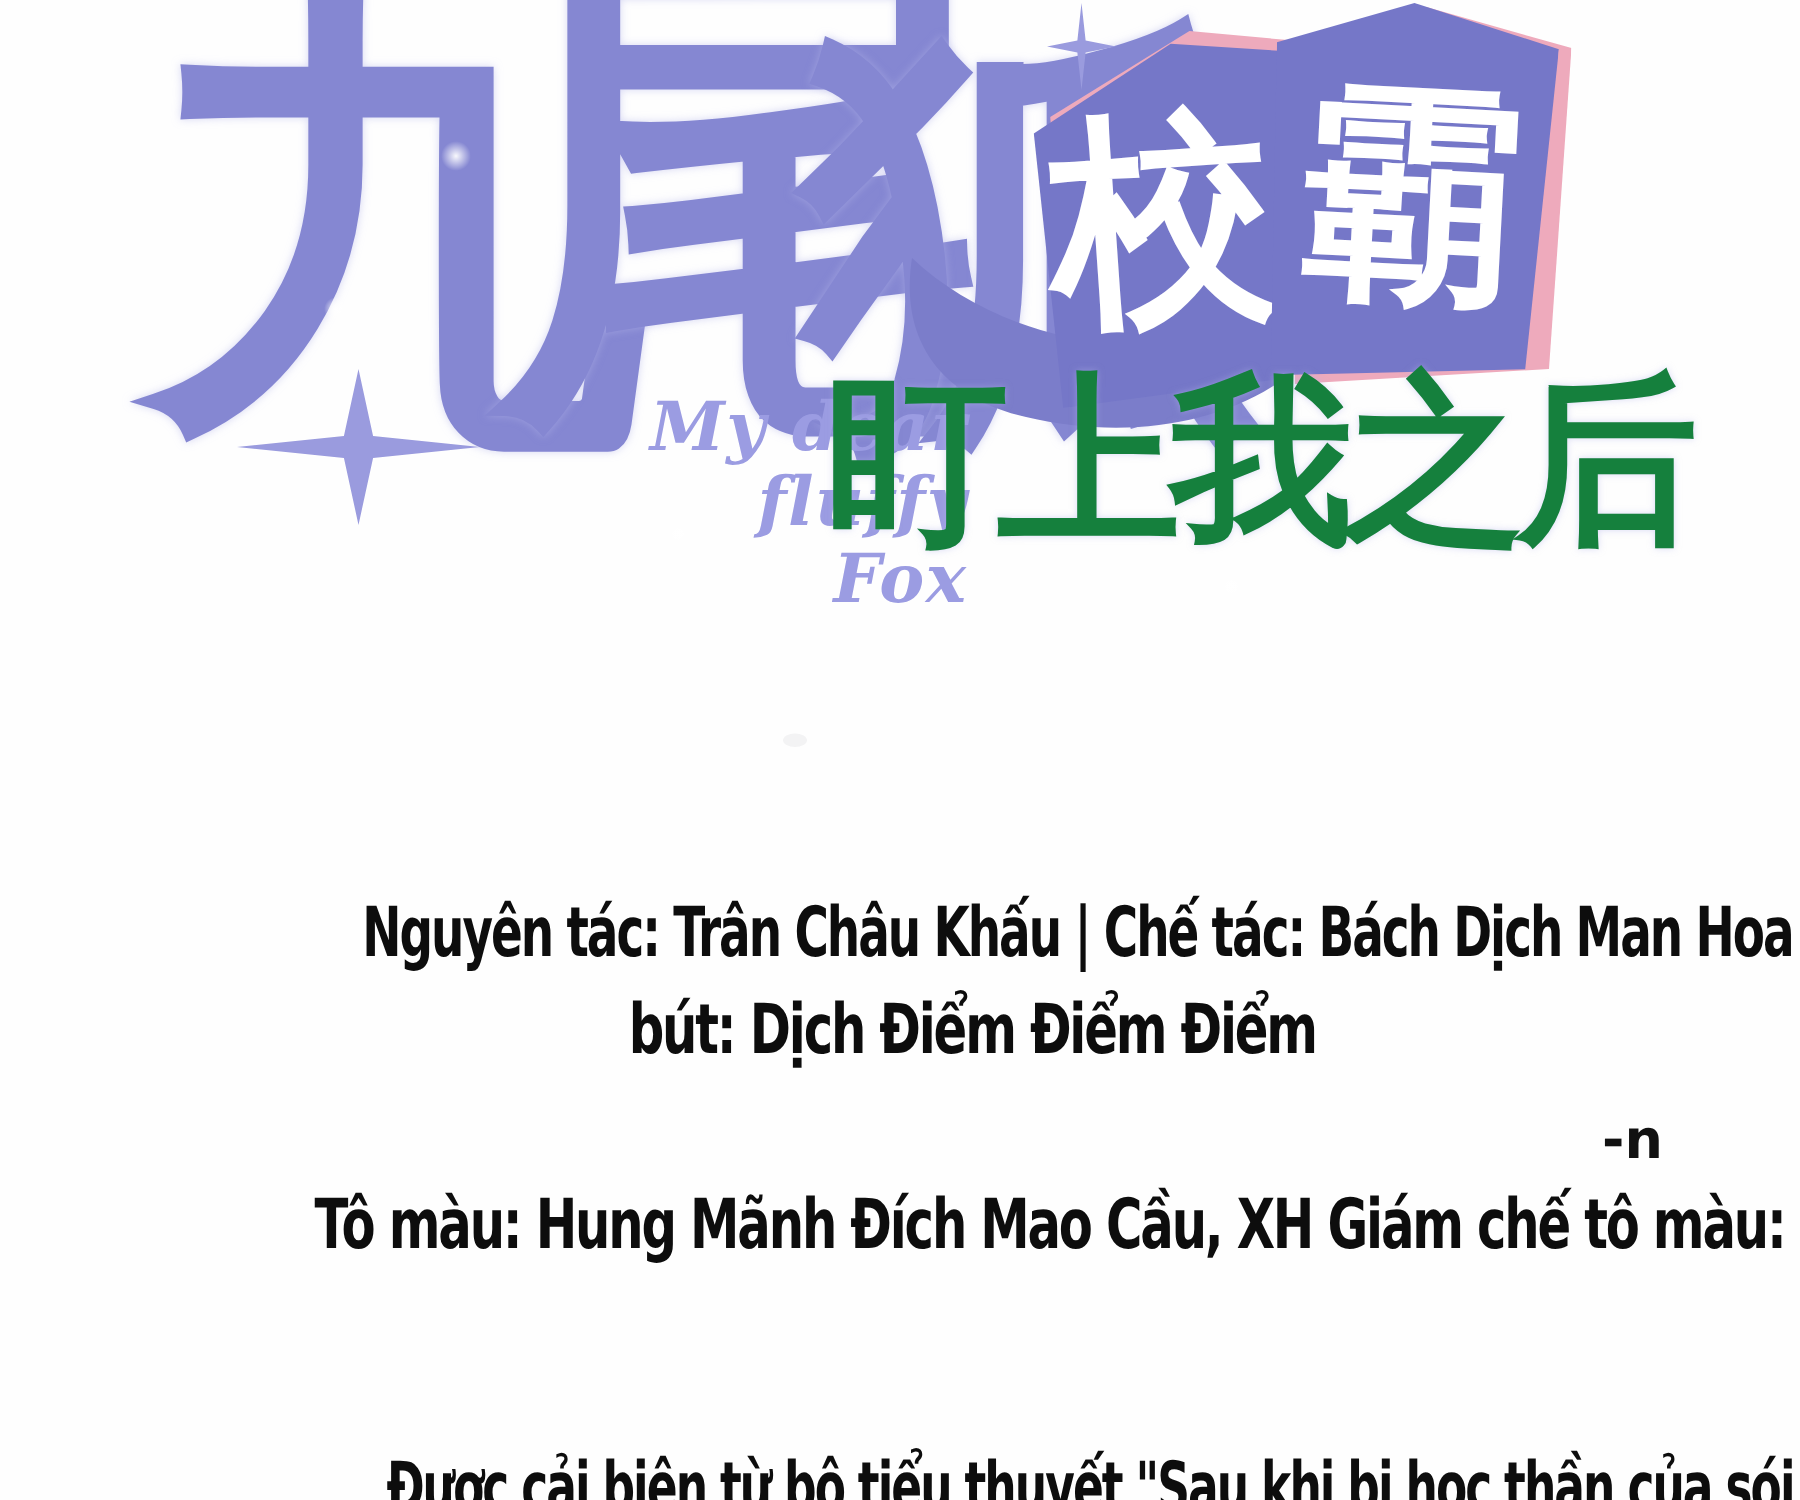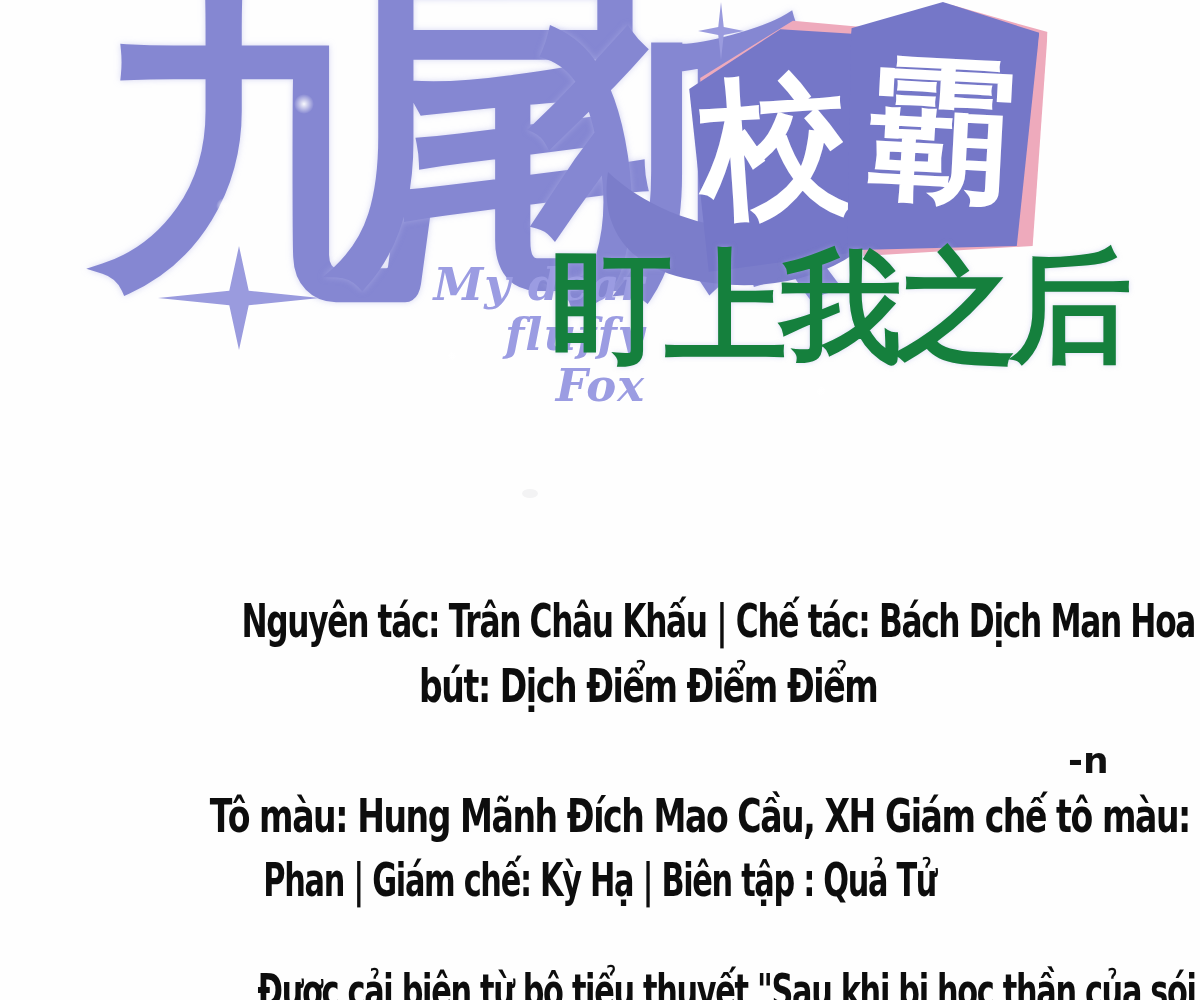--- a/index.html
+++ b/index.html
@@ -152,23 +152,20 @@
 
   <div class="credit-line" id="credit-1">
     <span>Nguyên tác: Trân Châu Khấu | Chế tác: Bách Dịch Man Hoa  Chủ</span>
   </div>
   <div class="credit-line s72" id="credit-2">
     <span>bút: Dịch Điểm Điểm Điểm</span>
   </div>
   <div class="credit-line s72" id="credit-4">
     <span>Tô màu: Hung Mãnh Đích Mao Cầu, XH Giám chế tô màu: Phan</span>
   </div>
-  <div class="credit-line s66" id="credit-5">
-    <span>Phan | Giám chế: Kỳ Hạ | Biên tập : Quả Tử</span>
-  </div>
 
   <div id="stray-mark">-n</div>
 
   <div class="credit-line s66" id="credit-bottom">
     <span>Được cải biên từ bộ tiểu thuyết "Sau khi bị học thần của sói bắt</span>
   </div>
 
 </div>
 
 </body></html>

